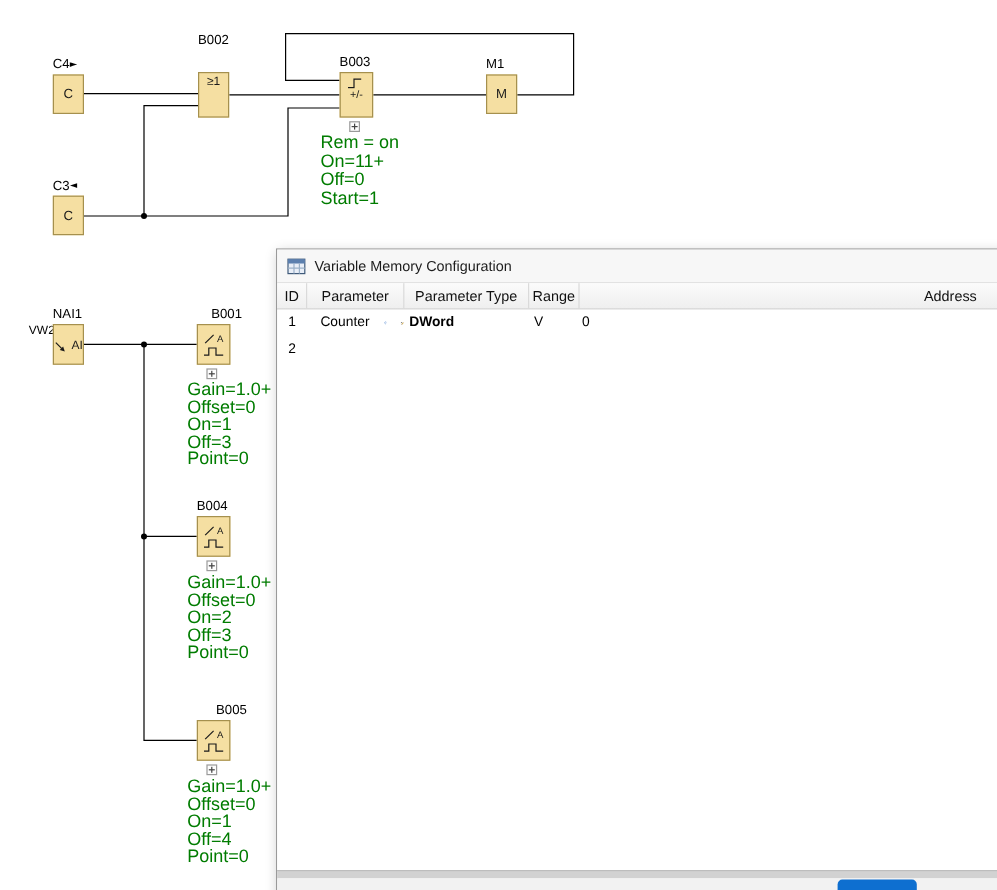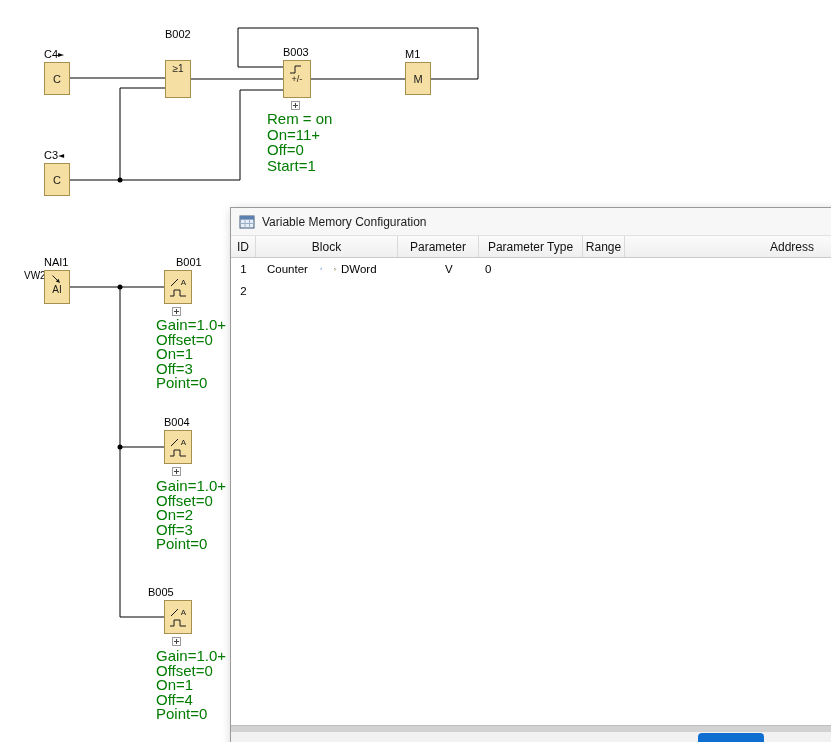--- a/index.html
+++ b/index.html
@@ -13,21 +13,21 @@
   .blk{position:absolute;display:flex;align-items:center;justify-content:center;
        background:#f5dfa2;border:1px solid #a5904e;color:#1a1a1a}
   .blk-label{position:absolute;font-size:11px;white-space:nowrap;color:#000}
   .blk-label .marker{font-family:"DejaVu Sans",sans-serif;font-size:8px;vertical-align:1px}
   .pin-label{position:absolute;font-size:10px;color:#000}
 
   .key-block{width:26px;height:33px;font-size:11px}
   .or-block{width:26px;height:38px;align-items:flex-start;justify-content:center;padding-top:2px;font-size:10px}
   .cnt-block{width:28px;height:38px;flex-direction:column;justify-content:flex-start;padding-top:4px;gap:1px;font-size:9px;line-height:9px}
   .m-block{width:26px;height:33px;font-size:11px}
-  .ai-block{width:26px;height:34px;flex-direction:column;justify-content:flex-start;padding-top:4px;gap:1px;font-size:10px;line-height:10px}
+  .ai-block{width:26px;height:34px;flex-direction:row;justify-content:space-between;padding-top:4px;gap:1px;font-size:10px;line-height:10px}
   .at-block{width:28px;height:34px;flex-direction:column;justify-content:center;gap:2px}
   .ramp-row{display:flex;align-items:flex-end;gap:1px;font-size:8px;line-height:8px}
 
   .params{position:absolute;font-size:15px;line-height:14.5px;color:#007c00;white-space:nowrap}
   .params.wide{line-height:15.5px}
 
   .expand{position:absolute;width:9px;height:9px;background:#fdfdfd;border:1px solid #9a9a9a}
   .expand::before{content:"";position:absolute;left:1px;right:1px;top:3px;height:1px;background:#444}
   .expand::after{content:"";position:absolute;top:1px;bottom:1px;left:3px;width:1px;background:#444}
 
@@ -46,21 +46,21 @@
   .col-type{width:104px;flex:none}
   .col-range{width:42px;flex:none}
   .col-addr{flex:1}
   .th.col-addr{justify-content:flex-end;padding-right:24px}
   .tbody{flex:1;background:#fff;font-size:11.5px;color:#000}
   .trow{display:flex;height:22px;align-items:stretch}
   .td{display:flex;align-items:center;white-space:nowrap;overflow:visible}
   .td.col-id{justify-content:center}
   .td.col-block{gap:4px;padding-left:3px}
   .td.col-param{gap:12px;padding-left:11px}
-  .td.col-type{font-weight:normal;padding-left:4px}
+  .td.col-type{font-weight:bold;padding-left:4px}
   .td.col-range{padding-left:4px}
   .td.col-addr{padding-left:2px}
   .bottom-strip{height:7px;flex:none;background:#d2d2d2;border-top:1px solid #bdbdbd}
   .footer{height:34px;flex:none;background:#f2f2f2;position:relative}
   .ok-btn{position:absolute;left:467px;top:1px;width:66px;height:22px;background:#0e6fd0;border-radius:4px}
 </style>
 </head>
 <body>
 
 <div class="screen">
@@ -168,21 +168,21 @@
   </div>
   <div class="expand" style="left:172px;top:467px"></div>
   <div class="params" style="left:156px;top:479px">
     <div>Gain=1.0+</div>
     <div>Offset=0</div>
     <div>On=2</div>
     <div>Off=3</div>
     <div>Point=0</div>
   </div>
 
-  <div class="blk-label" style="left:148px;top:586px">B005</div>
+  <div class="blk-label" style="left:180px;top:586px">B005</div>
   <div class="blk at-block" style="left:164px;top:600px">
     <div class="ramp-row">
       <svg width="10" height="9">
         <line x1="1" y1="8" x2="8" y2="1" stroke="#1a1a1a" stroke-width="1"></line>
       </svg>
       <span>A</span>
     </div>
     <svg width="18" height="8">
       <polyline points="1,7 5,7 5,1 11,1 11,7 17,7" stroke="#1a1a1a" stroke-width="1" fill="none"></polyline>
     </svg>
@@ -203,21 +203,20 @@
         <rect x="1" y="2" width="14" height="3.6" fill="#5b7fae"></rect>
         <line x1="6" y1="5.6" x2="6" y2="14" stroke="#9ab0c8"></line>
         <line x1="10.5" y1="5.6" x2="10.5" y2="14" stroke="#9ab0c8"></line>
         <line x1="1" y1="9.5" x2="15" y2="9.5" stroke="#9ab0c8"></line>
       </svg>
       <span>Variable Memory Configuration</span>
     </div>
 
     <div class="thead">
       <div class="th col-id">ID</div>
-      <div class="th col-block">Block</div>
       <div class="th col-param">Parameter</div>
       <div class="th col-type">Parameter Type</div>
       <div class="th col-range">Range</div>
       <div class="th col-addr">Address</div>
     </div>
 
     <div class="tbody">
       <div class="trow">
         <div class="td col-id">1</div>
         <div class="td col-param">

